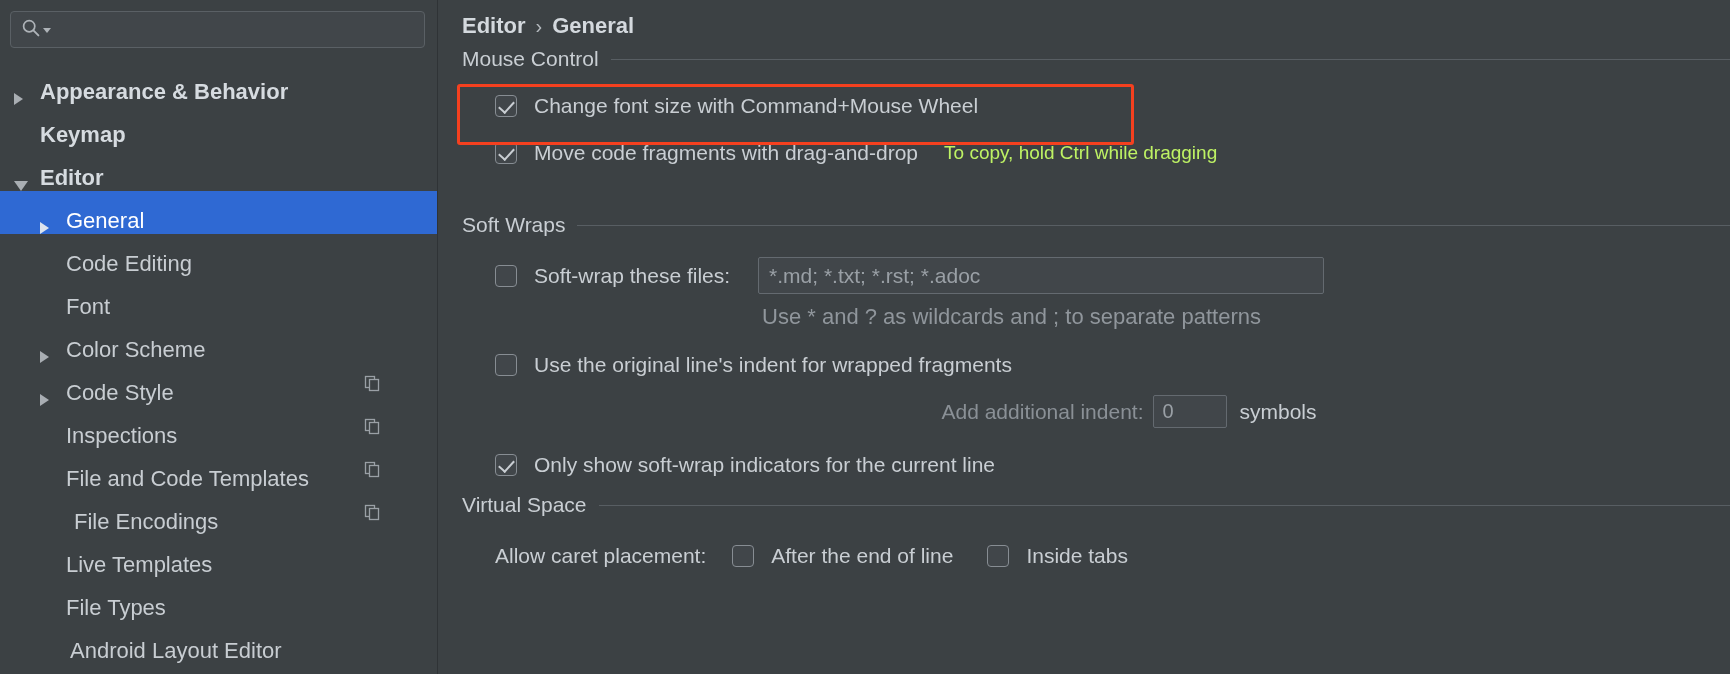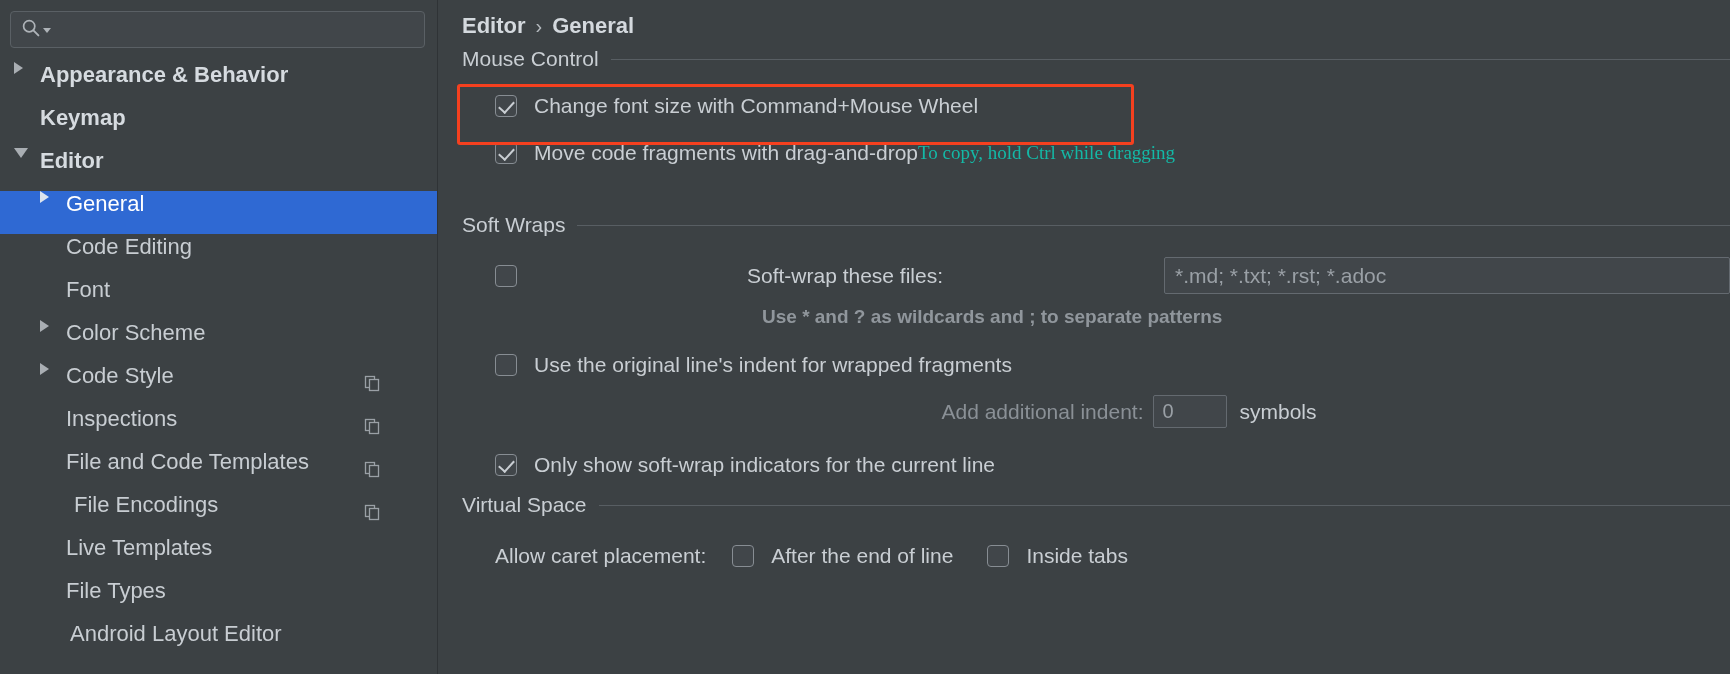--- a/index.html
+++ b/index.html
@@ -39,21 +39,21 @@
     align-items: center;
     padding: 0 10px;
   }
   .search-icon { display:block; }
   .search-caret { margin-left: 1px; display:block; }
 
   .tree { margin-top: 14px; }
   .tree-row {
     height: 43px;
     display: flex;
-    align-items: flex-start;
+    align-items: flex-end;
     position: relative;
     color: #c8cdd2;
     font-size: 22px;
     padding-right: 10px;
   }
   .tree-row.selected {
     background: #2f69d3;
     color: #ffffff;
   }
   .tree-row.bold { font-weight: bold; color: #d6dbe0; }
@@ -141,46 +141,45 @@
     content: "";
     position: absolute;
     left: 6px; top: 2px;
     width: 7px; height: 13px;
     border: solid #c9ced3;
     border-width: 0 2px 2px 0;
     transform: rotate(42deg);
   }
   .opt-label { white-space: nowrap; }
   .hint {
-    color: #14b8a6;
+    color: #bef264;
     font-size: 19px;
+    margin-left: 26px;
     white-space: nowrap;
-    font-family: Liberation Serif, serif;
   }
   .sub-hint {
     color: #90969c;
-    font-size: 19px;
+    font-size: 22px;
     padding-left: 300px;
     height: 36px;
     display: flex;
     align-items: center;
-    font-weight: bold;
   }
 
   .textfield {
     height: 37px;
     background: #41464a;
     border: 1px solid #646a70;
     border-radius: 2px;
     display: flex;
     align-items: center;
     padding: 0 10px;
     color: #9aa0a6;
     font-size: 21px;
-    margin-left: 8px;
+    margin-left: 28px;
   }
   .textfield.wide { width: 566px; }
   .numfield {
     width: 74px;
     height: 33px;
     background: #41464a;
     border: 1px solid #646a70;
     border-radius: 2px;
     display: flex;
     align-items: center;
@@ -356,21 +355,21 @@
         <span class="hint">To copy, hold Ctrl while dragging</span>
       </div>
     </div>
 
     <div class="section" style="margin-top:32px;">
       <div class="section-head">
         <span>Soft Wraps</span>
         <span class="rule"></span>
       </div>
 
-      <div class="inline-row" style="margin-top:10px;justify-content:space-between;">
+      <div class="inline-row" style="margin-top:10px;">
         <span class="cb"></span>
         <span class="opt-label">Soft-wrap these files:</span>
         <span class="textfield wide">
           <span>*.md; *.txt; *.rst; *.adoc</span>
         </span>
       </div>
 
       <div class="sub-hint">Use * and ? as wildcards and ; to separate patterns</div>
 
       <div class="opt-row" style="margin-top:6px;">

